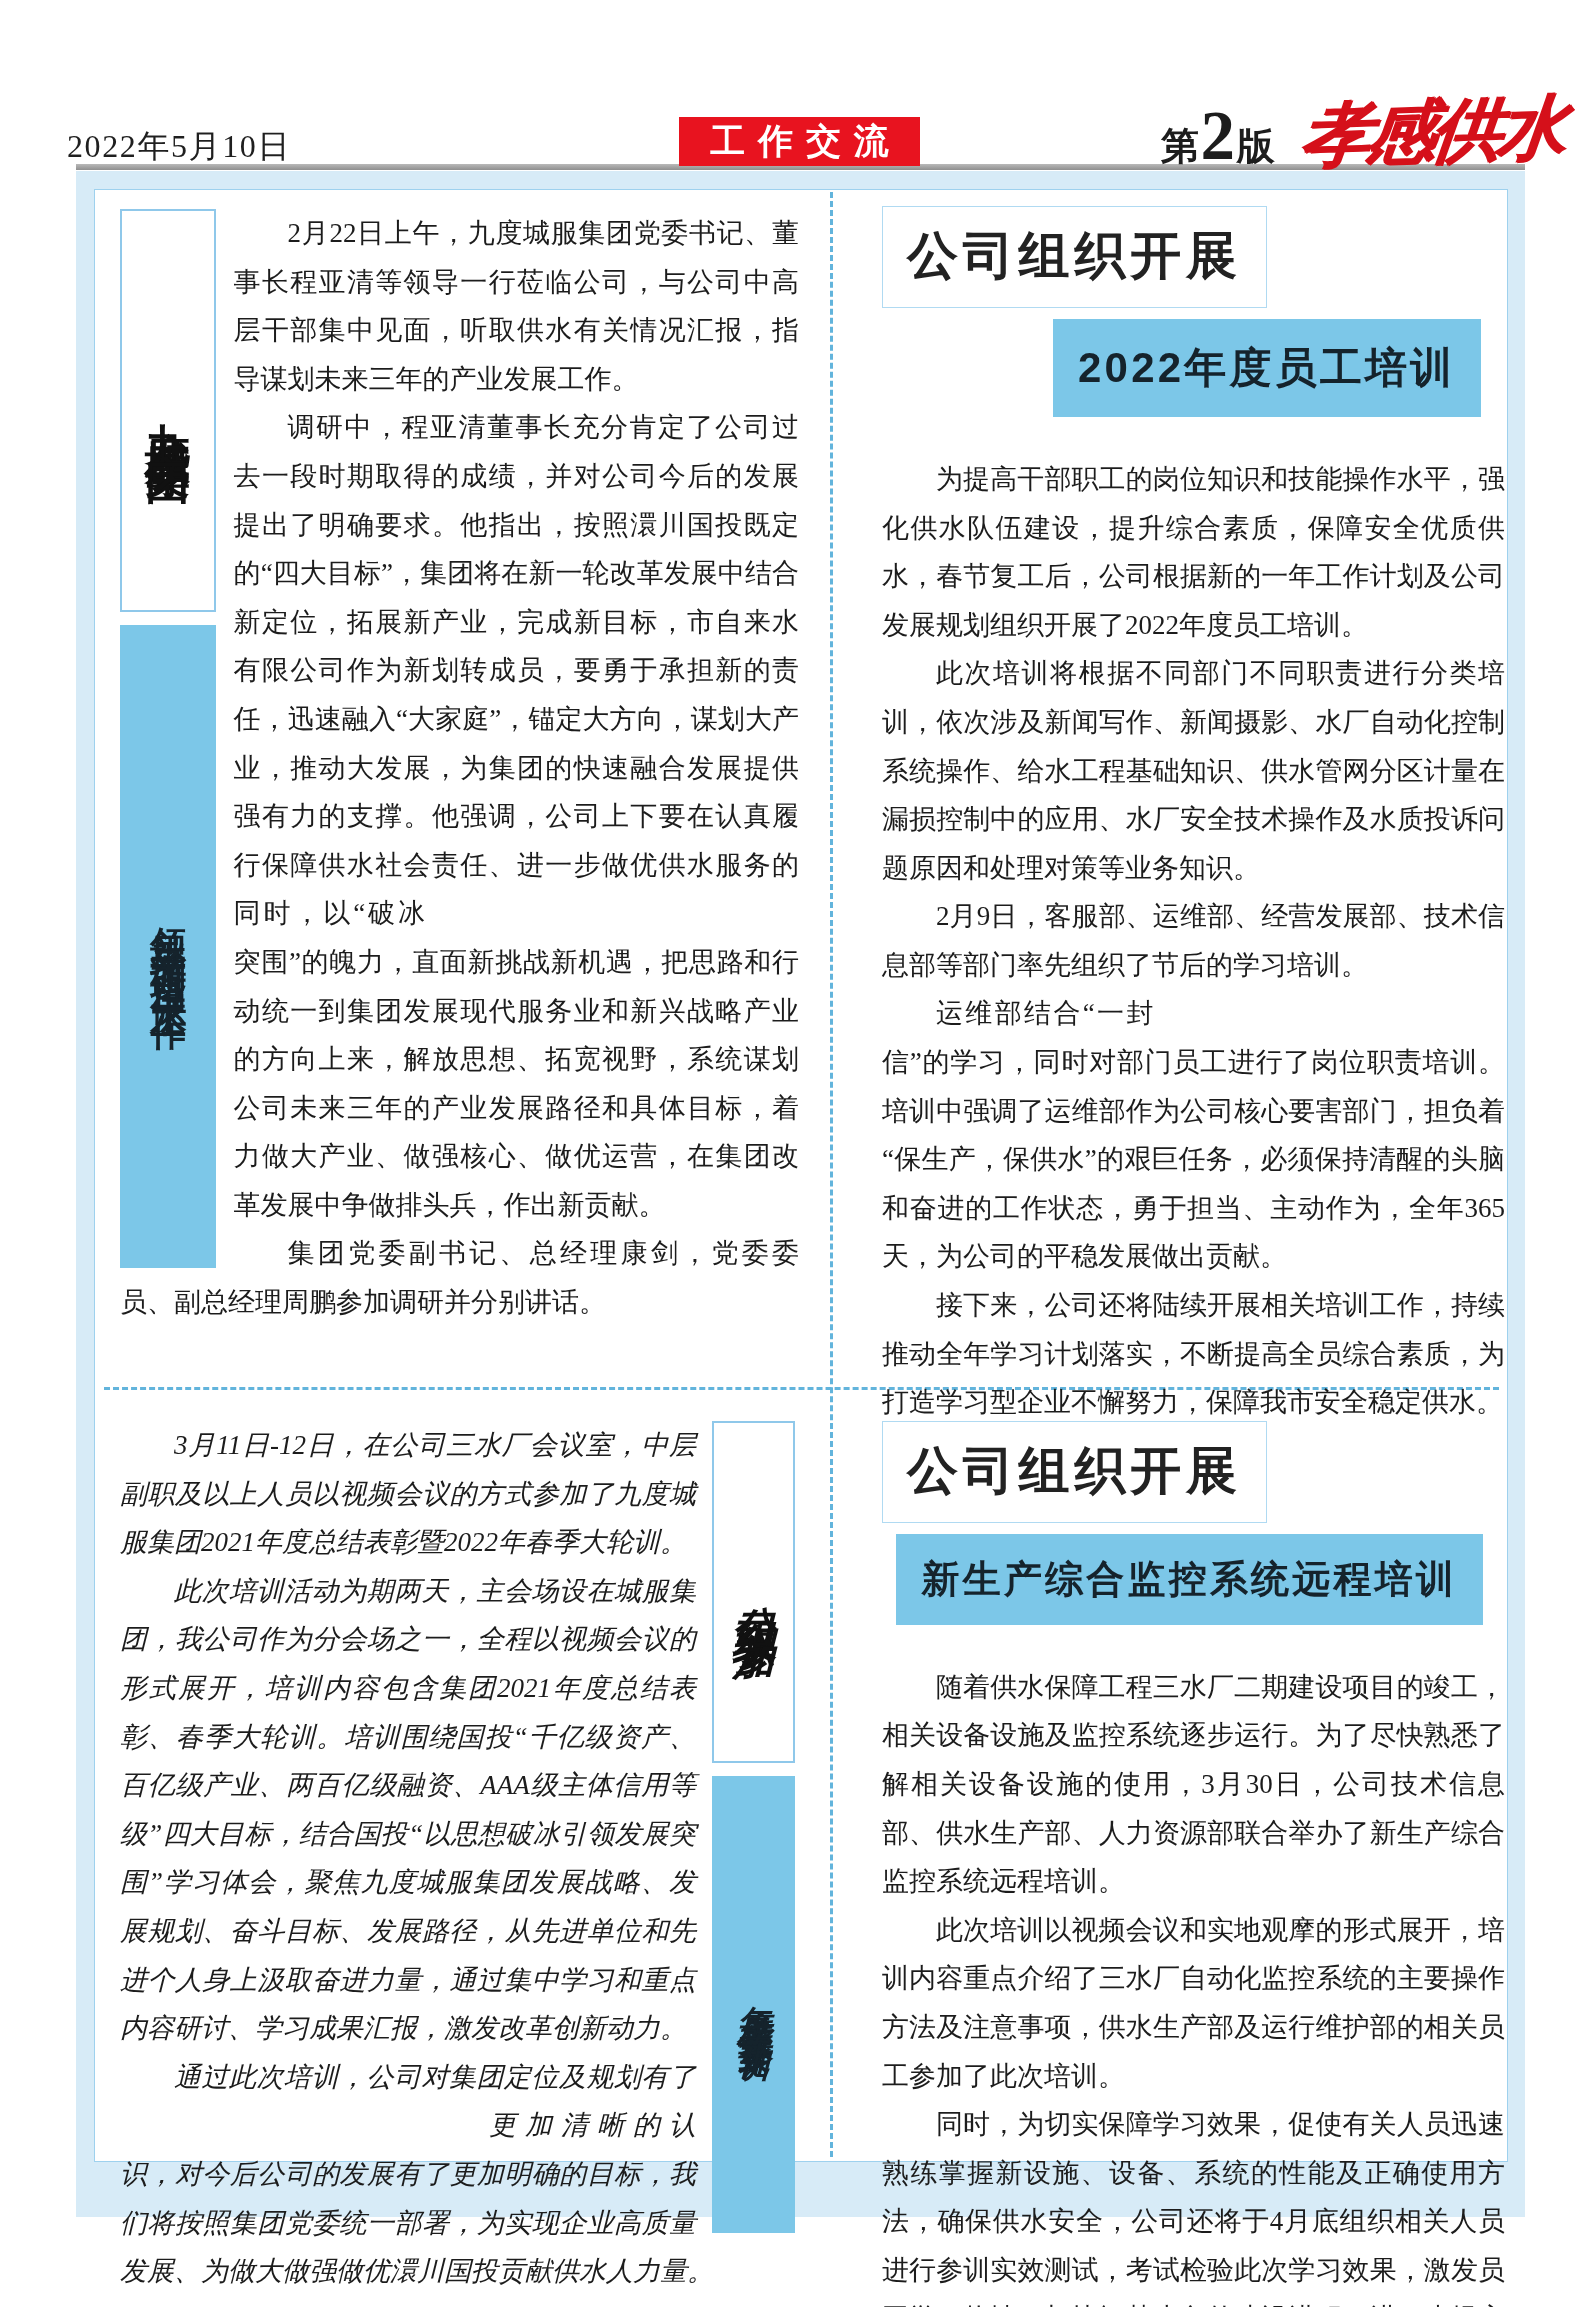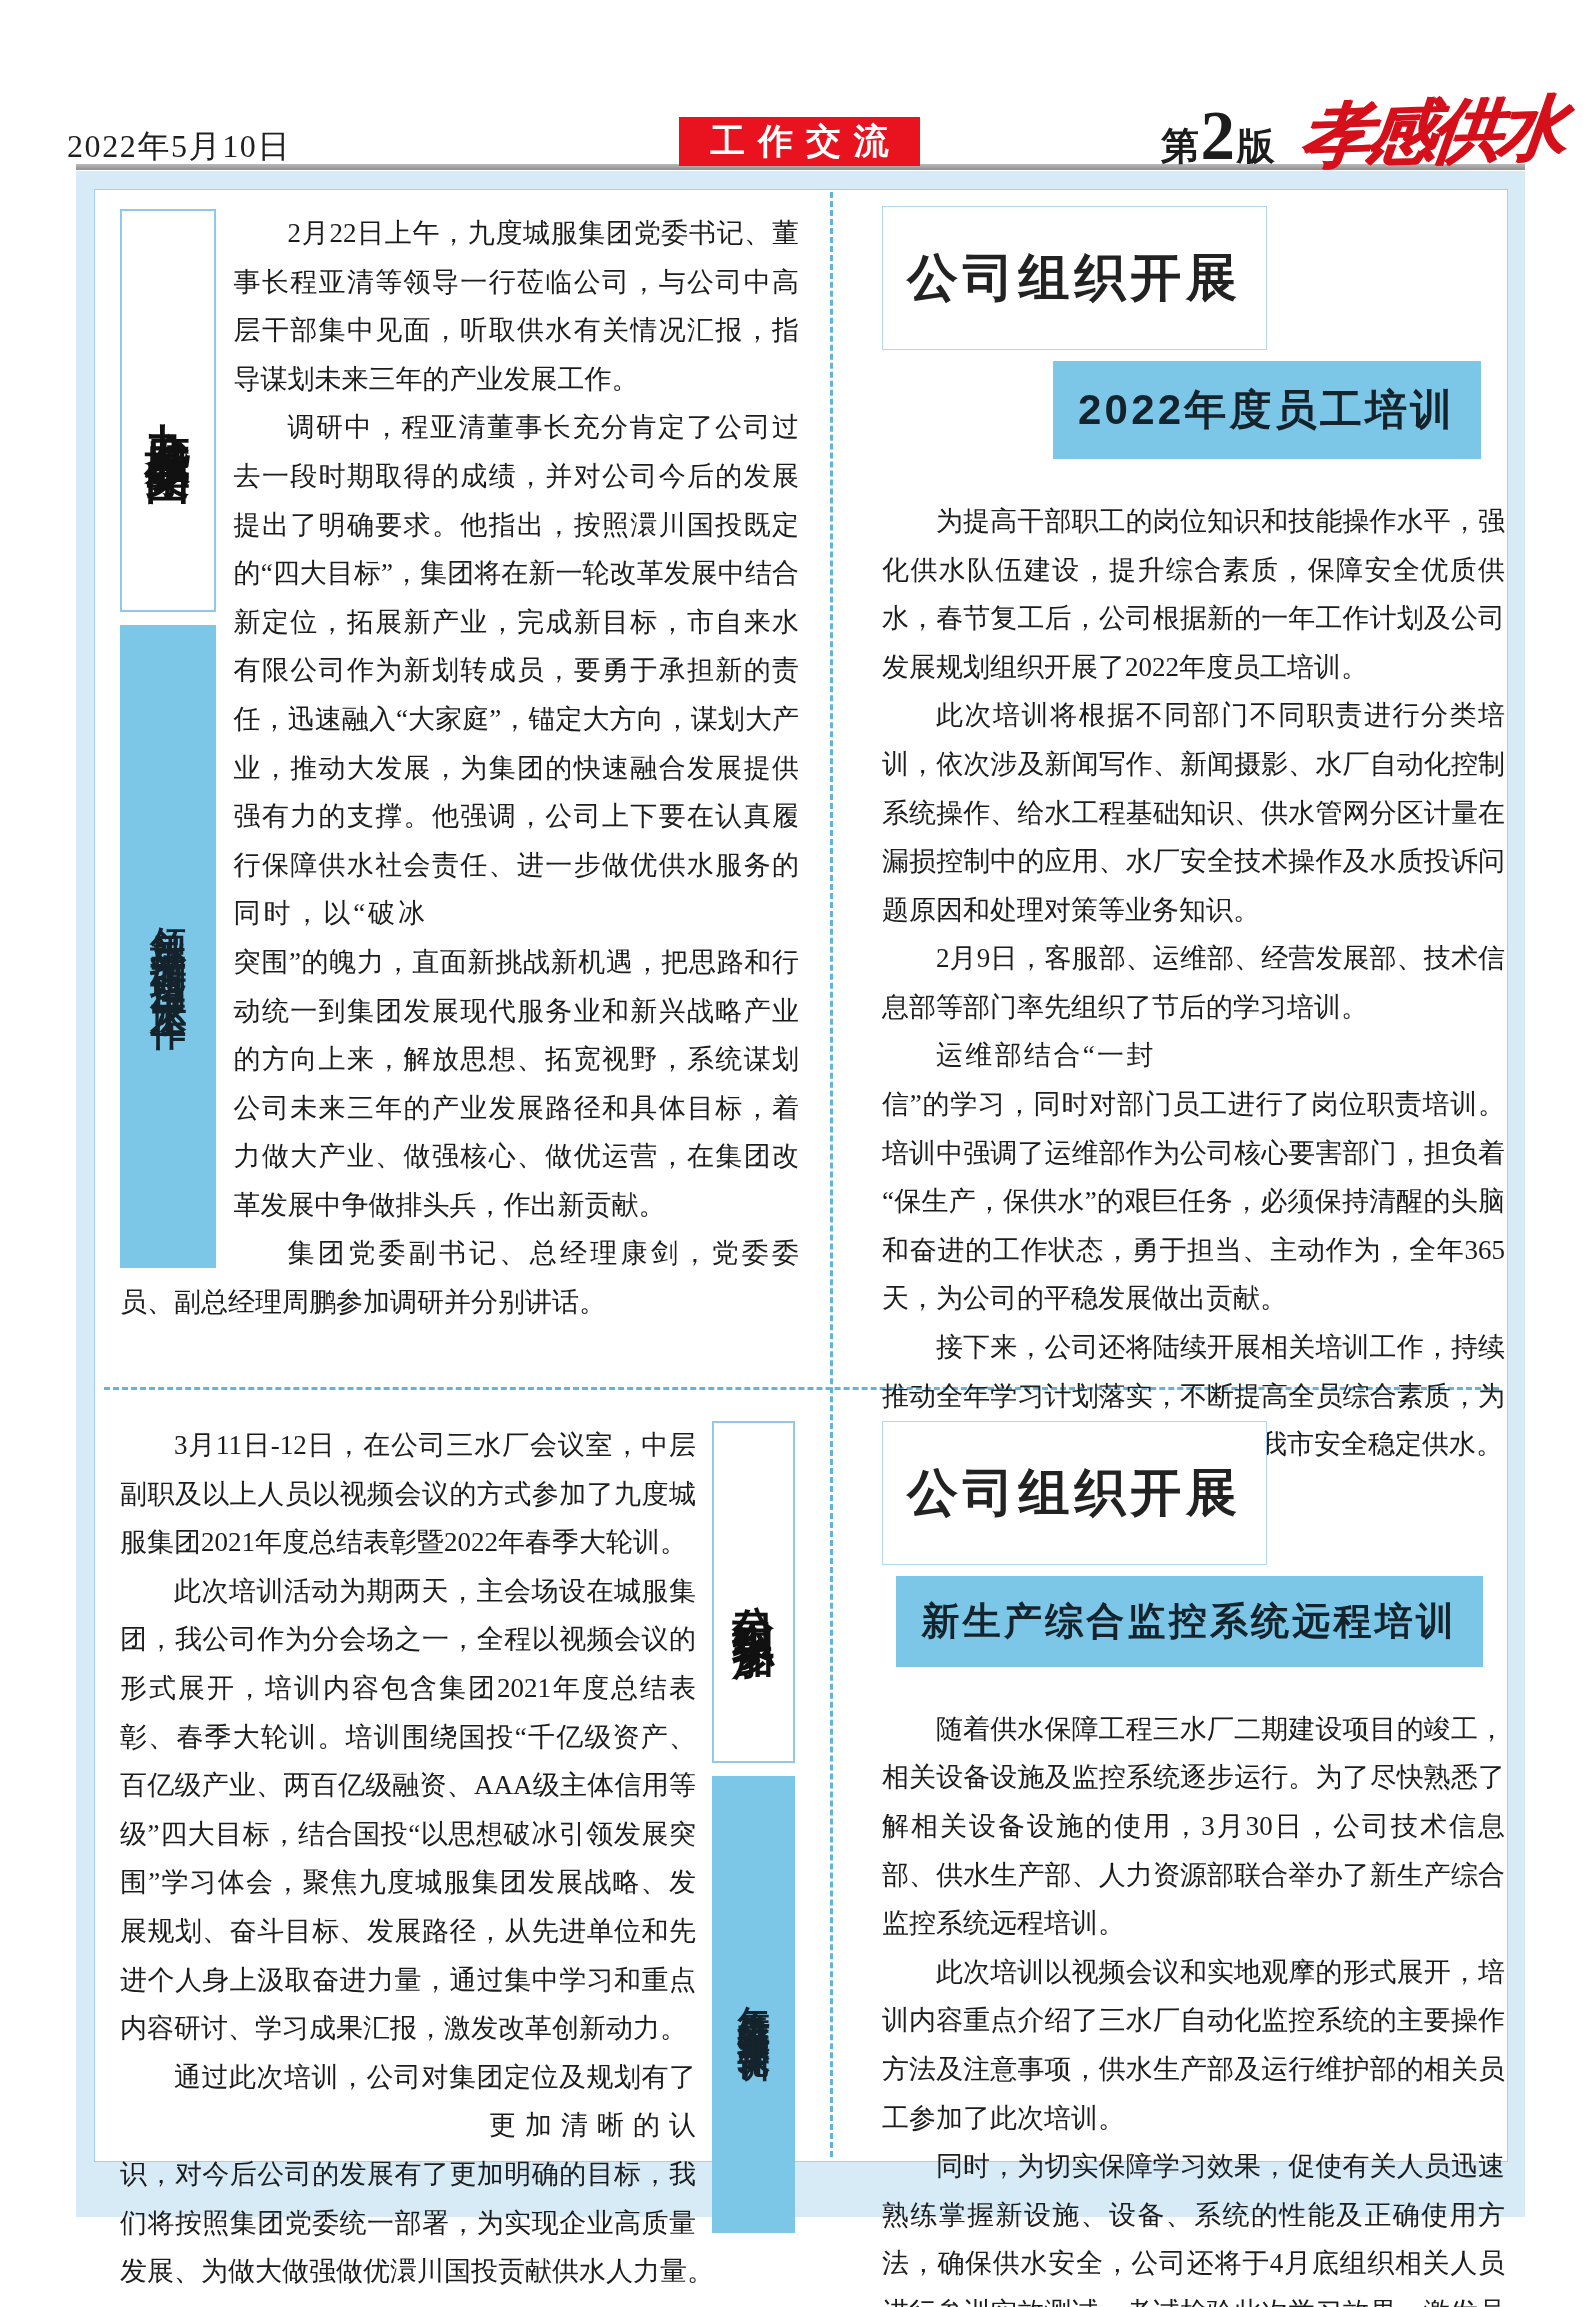--- a/index.html
+++ b/index.html
@@ -38,43 +38,43 @@
 
   
   .vbox { writing-mode:vertical-rl; text-orientation:upright;
           font-family:"Liberation Sans","DejaVu Sans",sans-serif; font-weight:bold;
           display:flex; align-items:center; justify-content:center; text-align:center; }
   .vbox.white { background:#fff; border:2.4px solid #8fc8ea; color:#111; }
   .vbox.blue  { background:#7cc7e8; color:#15232c; }
 
   
   .headline-box { display:inline-block; background:#fff; border:1.6px solid #b0daf2;
-                  font-family:Liberation Sans, sans-serif; font-weight:bold;
-                  font-size:51px; color:#222; padding:25px 24px; letter-spacing:4.8px; }
+                  font-family:Liberation Serif, serif; font-weight:bold;
+                  font-size:51px; color:#222; padding:4px 24px; letter-spacing:4.8px; }
   .blue-title { width:fit-content; background:#7cc7e8; color:#15232c;
                 font-family:"Liberation Sans","DejaVu Sans",sans-serif; font-weight:bold;
                 font-size:42px; padding:11.2px 25.5px; letter-spacing:3.2px; }
 
   
   .sec1 { left:120px; top:209px; width:679px; }
   .sec1 .vcol { float:left; width:96px; margin-right:17.6px; }
   .sec1 .vbox.white { width:96px; height:403px; font-size:45px; letter-spacing:8px; margin-bottom:12.8px; }
   .sec1 .vbox.blue  { width:96px; height:643px; font-size:36px; letter-spacing:8px; }
   .s1-photos { float:right; width:355px; margin:4.8px 0 9.6px 19px; }
   .s1-photos .ph + .ph { margin-top:16px; }
 
   
   .sec2 { left:882px; top:206px; width:623px; }
   .sec2 .blue-title { margin:11.2px 24px 0 auto; }
   .sec2 .body { margin-top:38px; }
   .s2-photos { float:right; width:334px; margin:8px 0 8px 17.6px; }
   .s2-photos .ph + .ph { margin-top:17.6px; }
 
   
-  .sec3 { left:120px; top:1421px; width:675px; }
+  .sec3 { left:120px; top:1421px; width:675px;font-style:italic; }
   .sec3 .vcol { float:right; width:83px; margin-left:16px; }
   .sec3 .vbox.white { width:83px; height:342px; font-size:42px; letter-spacing:6.4px; margin-bottom:12.8px; }
   .sec3 .vbox.blue  { width:83px; height:457px; font-size:32px; letter-spacing:4px; }
   .s3-photo { float:left; width:350px; margin:11.2px 19px 6.4px 0; }
 
   
   .sec4 { left:882px; top:1421px; width:623px; }
   .sec4 .blue-title { margin:11.2px 22.4px 0 auto; font-size:38px; }
   .sec4 .body { margin-top:38px; }
 

